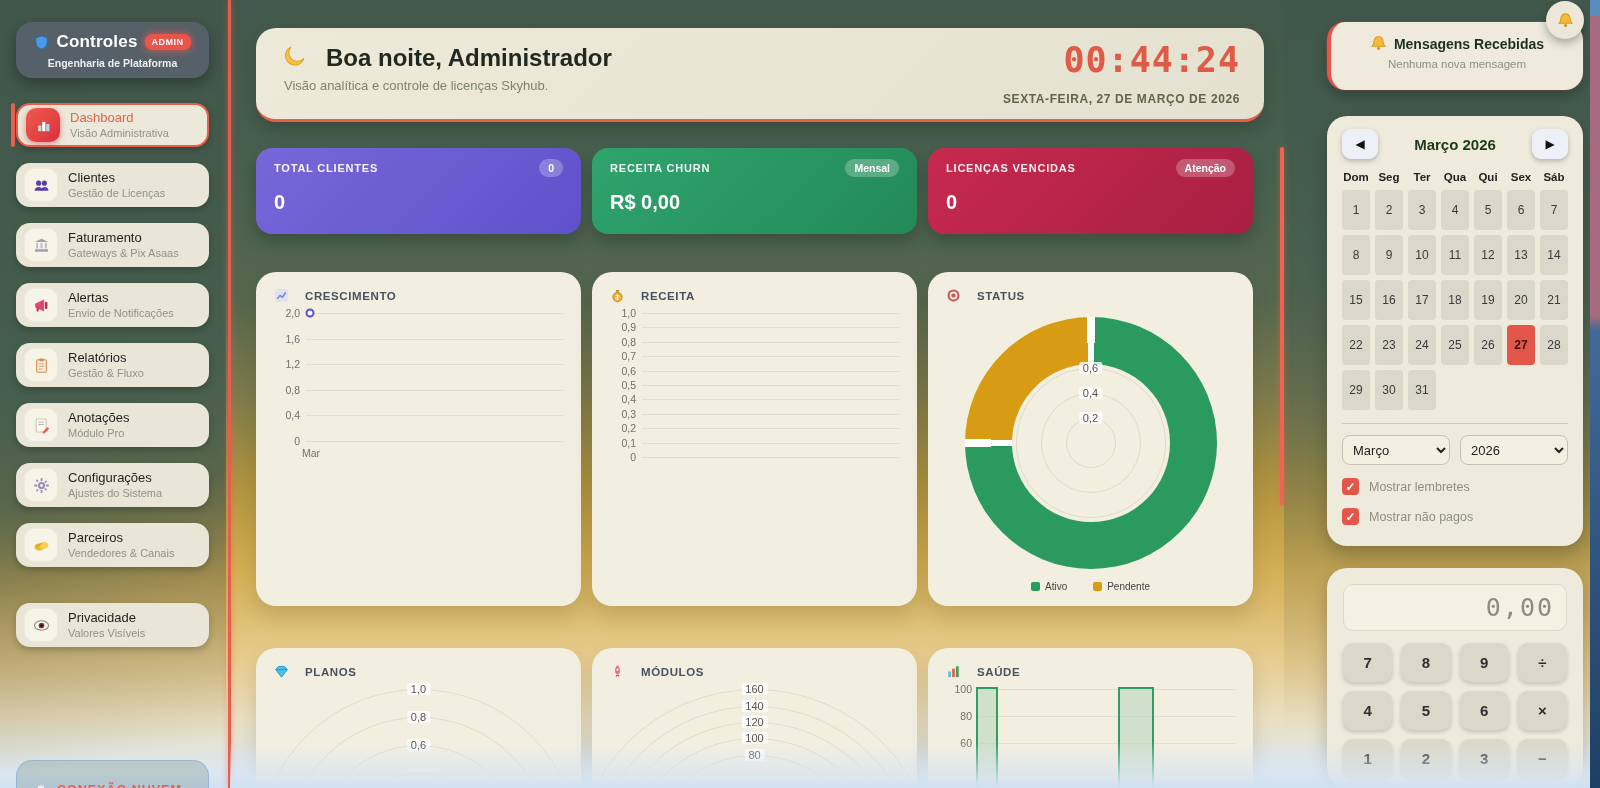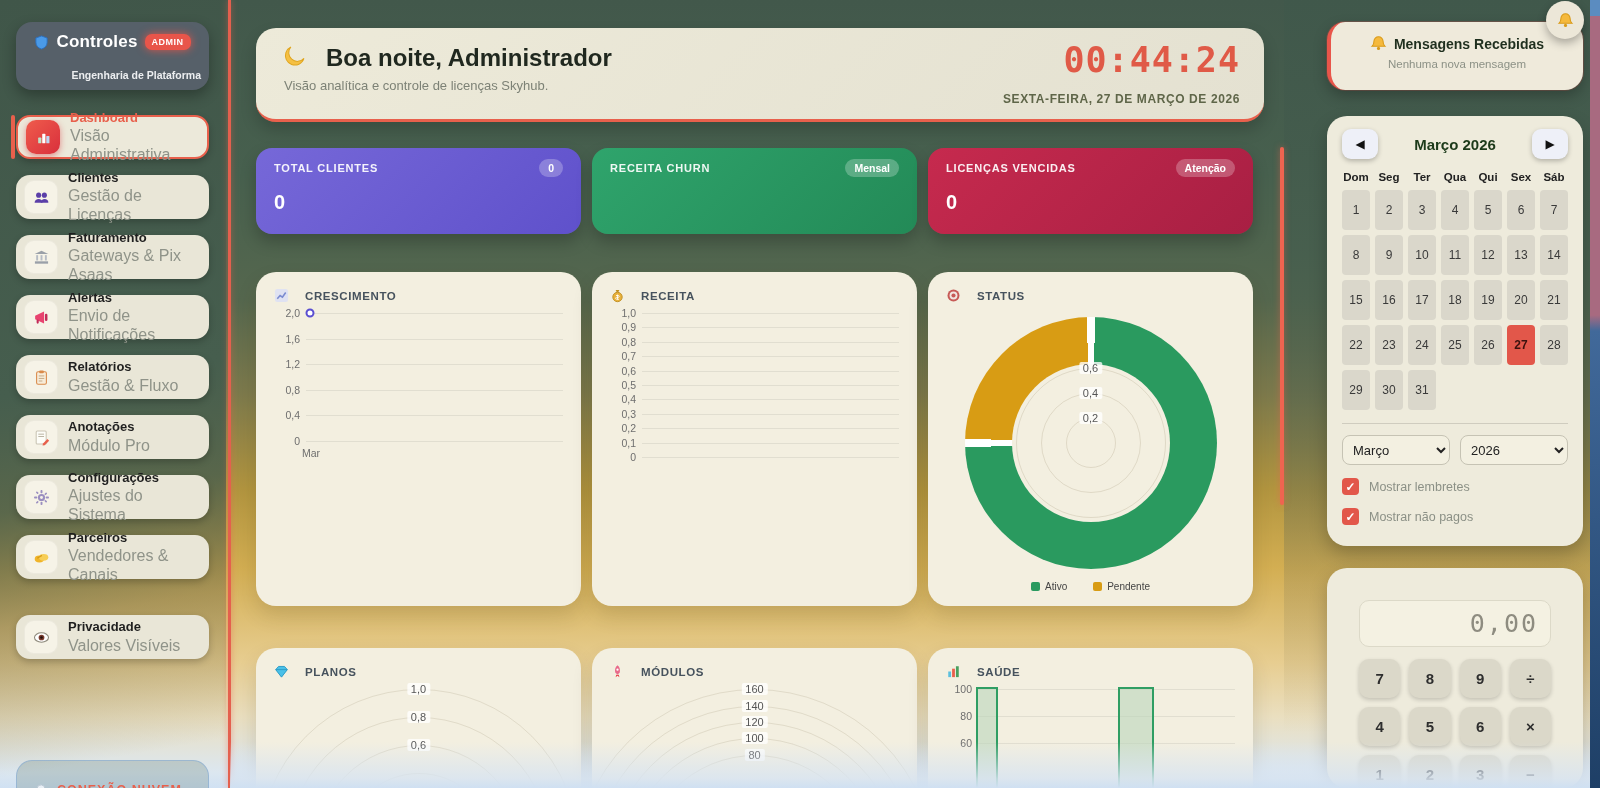--- a/index.html
+++ b/index.html
@@ -16,28 +16,28 @@
 
   .divider-left{position:absolute;left:228px;top:0;width:3px;height:788px;background:#e4604e;z-index:5;box-shadow:0 0 6px rgba(228,96,78,.6);}
   .divider-right{position:absolute;left:1280px;top:147px;width:4px;height:358px;background:#ef6450;border-radius:3px;z-index:5;box-shadow:0 0 6px rgba(239,100,80,.5);}
 
   
   .sidebar{position:absolute;left:16px;top:22px;width:193px;z-index:10;}
   .logo-card{background:#566069;border-radius:16px;padding:10px 8px 9px;box-shadow:0 6px 14px rgba(0,0,0,.3);}
   .logo-row{display:flex;align-items:center;justify-content:center;gap:7px;}
   .logo-title{color:#fff;font-size:17px;font-weight:800;letter-spacing:.2px;}
   .admin-badge{background:#e8554a;color:#fff;font-size:9px;font-weight:800;padding:3px 7px;border-radius:7px;letter-spacing:.5px;box-shadow:0 0 9px rgba(232,85,74,.9);}
-  .logo-sub{color:#eceef0;font-size:10.5px;font-weight:700;text-align:right;margin-top:17px;}
+  .logo-sub{color:#eceef0;font-size:10.5px;font-weight:700;text-align:center;margin-top:5px;}
 
   .menu{margin-top:25px;}
   .menu-item{position:relative;display:flex;align-items:center;background:#e9e6d7;border-radius:14px;height:44px;padding:4px 8px;margin-bottom:16px;box-shadow:0 3px 7px rgba(0,0,0,.22);cursor:pointer;}
   .icon-box{width:34px;height:34px;border-radius:10px;background:#f6f3e7;display:flex;align-items:center;justify-content:center;margin-right:10px;flex:none;box-shadow:inset 0 0 0 1px rgba(0,0,0,.04);}
   .icon-box.icon-red{background:linear-gradient(135deg,#ef5c4c,#d92f3c);box-shadow:0 2px 6px rgba(217,47,60,.5);}
-  .mi-title{font-size:13px;font-weight:700;color:#1f1f1f;line-height:1.25;}
-  .mi-sub{font-size:16px;color:#8f9389;line-height:1.2;}
+  .mi-title{font-size:13px;font-weight:400;color:#1f1f1f;line-height:1.25;}
+  .mi-sub{font-size:11px;color:#8f9389;line-height:1.2;}
   .menu-item.active{border:2px solid #e8604c;background:#ece9da;}
   .menu-item.active .mi-title{color:#e8604c;}
   .menu-item.active::before{content:"";position:absolute;left:-7px;top:-2px;width:4px;height:calc(100% + 4px);background:#e8604c;border-radius:2px;}
   .menu-item.danger .mi-title{color:#cf2447;}
 
   .conn-box{position:absolute;left:0;top:738px;width:193px;height:60px;border:1.5px solid rgba(130,170,215,.55);border-radius:16px;background:rgba(70,100,85,.22);display:flex;align-items:center;gap:8px;padding:0 0 0 16px;}
   .conn-label{color:#e8604c;font-size:12.5px;font-weight:800;letter-spacing:1px;}
 
   
   .main{position:absolute;left:256px;top:0;width:1008px;height:788px;z-index:10;}
@@ -96,21 +96,21 @@
   .cal-grid{display:grid;grid-template-columns:repeat(7,1fr);gap:5px;margin-top:7px;}
   .cal-day{height:40px;border-radius:4px;background:#dad7cb;display:flex;align-items:center;justify-content:center;font-size:12px;color:#3a3a3a;cursor:pointer;}
   .cal-day.selected{background:#e2574a;color:#3c120e;font-weight:700;}
   .cal-div{border:none;border-top:1px solid rgba(0,0,0,.13);margin:13px 0 11px;}
   .sel-row{display:flex;gap:10px;}
   .sel-row select{flex:1;height:30px;background:#f3f0e1;border:1px solid #c6c3b4;border-radius:8px;font-size:13px;color:#222;padding:0 6px;font-family:"Liberation Sans",sans-serif;}
   .chk-row{display:flex;align-items:center;gap:10px;margin-top:13px;cursor:pointer;}
   .chk-box{width:17px;height:17px;border-radius:4px;background:#e2574a;color:#fff;font-size:12px;font-weight:800;display:flex;align-items:center;justify-content:center;}
   .chk-label{font-size:12.5px;color:#8b9086;}
 
-  .calc-card{position:absolute;left:0;top:568px;width:256px;height:220px;background:#eeebdc;border-radius:20px;box-shadow:0 8px 18px rgba(0,0,0,.22);padding:32px;}
+  .calc-card{position:absolute;left:0;top:568px;width:256px;height:220px;background:#eeebdc;border-radius:20px;box-shadow:0 8px 18px rgba(0,0,0,.22);padding:16px;}
   .calc-display{height:47px;background:#f4f1e2;border:1px solid #dcd9c8;border-radius:10px;display:flex;align-items:center;justify-content:flex-end;padding:0 12px;font-family:"DejaVu Sans Mono",monospace;font-size:25px;color:#8e8c80;letter-spacing:2px;}
   .calc-keys{display:grid;grid-template-columns:repeat(4,1fr);gap:9px;margin-top:12px;}
   .calc-key{height:39px;border:none;border-radius:10px;background:#dbd8c9;box-shadow:0 2px 4px rgba(0,0,0,.18);font-size:15px;font-weight:700;color:#2e2e2e;cursor:pointer;font-family:"Liberation Sans",sans-serif;}
 
   .scrollbar{position:absolute;left:1590px;top:0;width:10px;height:788px;z-index:60;
     background:linear-gradient(180deg,#5b8cc0 0%,#5b8cc0 2%,#a86a80 2%,#a86a80 40%,#41699a 42%,#1e3f66 100%);}
   .bottom-fade{position:absolute;left:230px;right:0;bottom:0;height:46px;z-index:50;pointer-events:none;
     background:linear-gradient(180deg,rgba(216,228,241,0) 0%,rgba(216,228,241,.85) 80%,#cfe0f2 100%);}
 
   .ico{display:inline-flex;align-items:center;justify-content:center;}
@@ -301,20 +301,21 @@
           <span class="stat-label">TOTAL CLIENTES</span>
           <span class="stat-badge">0</span>
         </div>
         <div class="stat-value">0</div>
       </div>
       <div class="stat-card" style="left: 336px; background: linear-gradient(135deg, rgb(47, 164, 108), rgb(35, 138, 87));">
         <div class="stat-top">
           <span class="stat-label">RECEITA CHURN</span>
           <span class="stat-badge">Mensal</span>
         </div>
+        <div class="stat-value">R$ 0,00</div>
       </div>
       <div class="stat-card" style="left: 672px; background: linear-gradient(135deg, rgb(198, 42, 78), rgb(168, 31, 67));">
         <div class="stat-top">
           <span class="stat-label">LICENÇAS VENCIDAS</span>
           <span class="stat-badge">Atenção</span>
         </div>
         <div class="stat-value">0</div>
       </div>
     </div>
 

